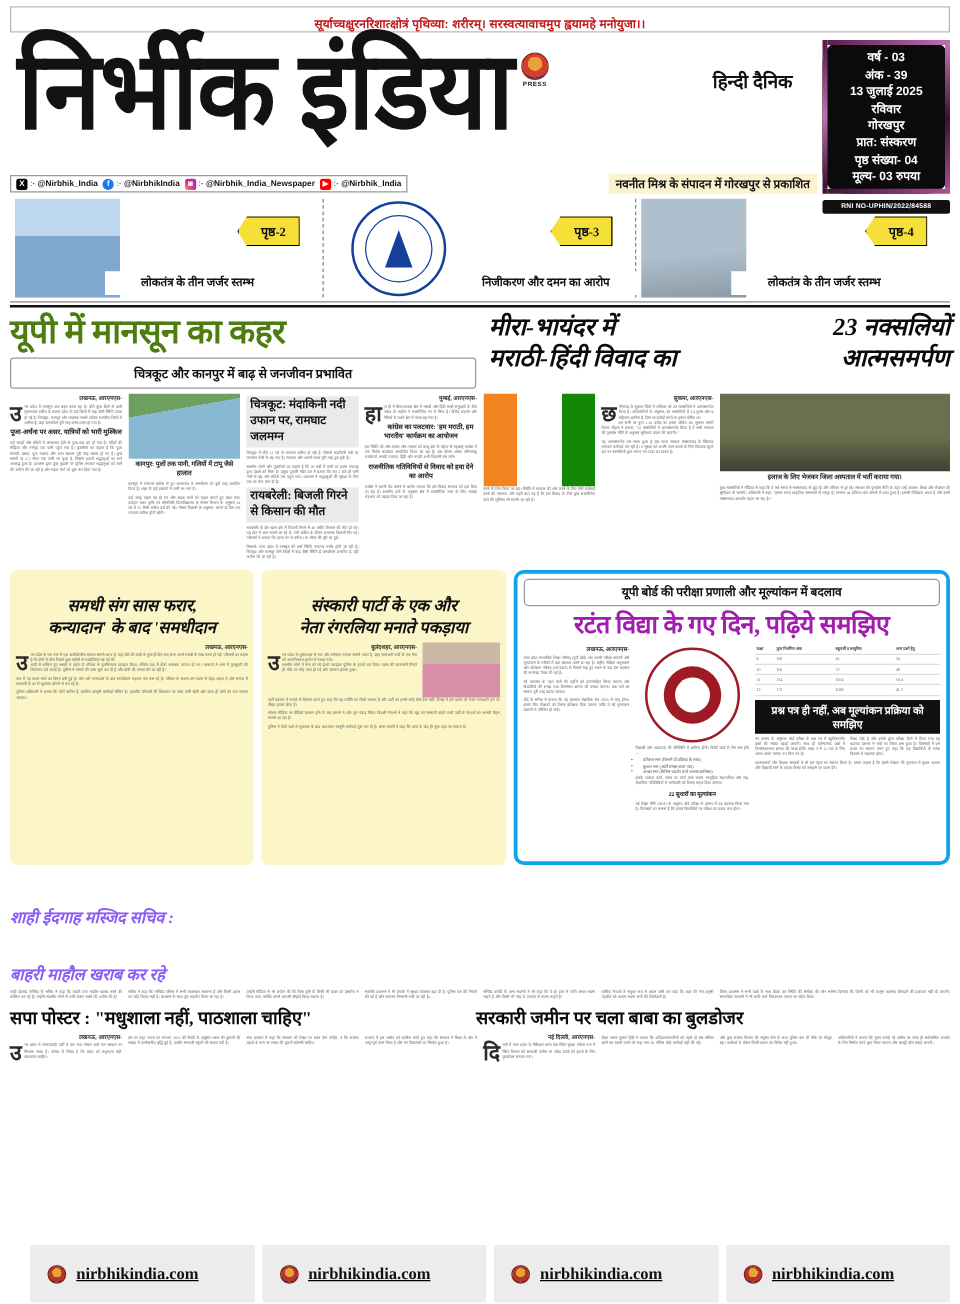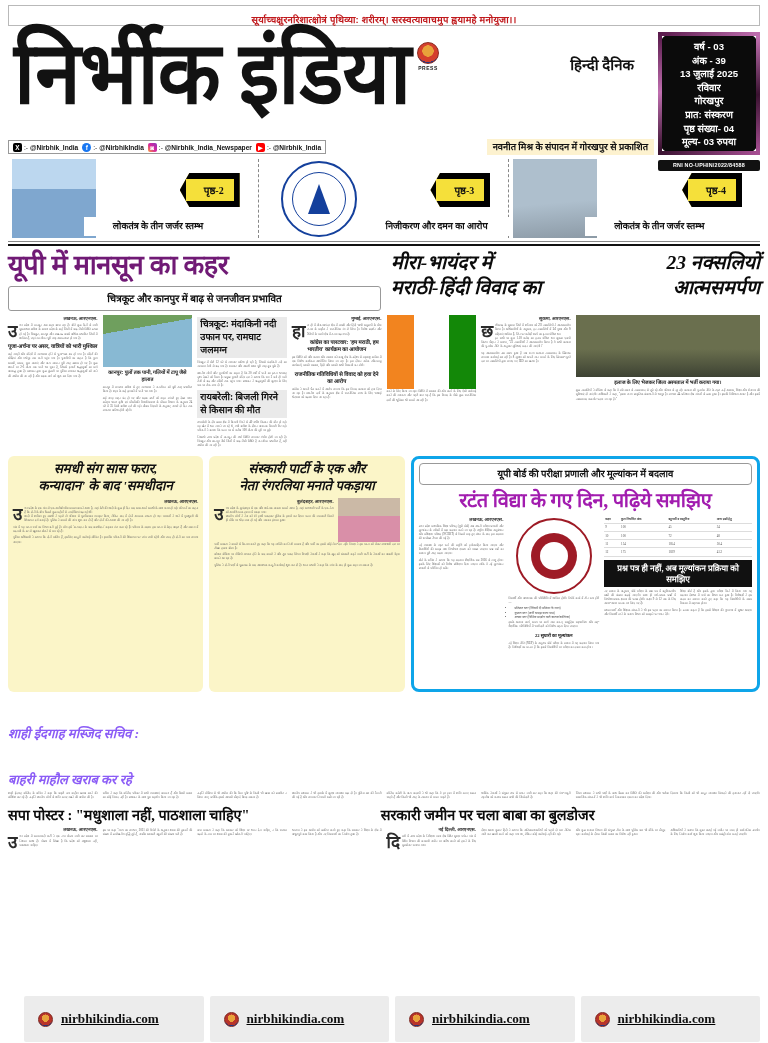--- a/index.html
+++ b/index.html
@@ -118,42 +118,42 @@
     border:1px solid #14409c; position:relative;
     display:flex;align-items:center;justify-content:center;
   }
   .tower {
     width:0;height:0;border-left:11px solid transparent;border-right:11px solid transparent;
     border-bottom:30px solid #14409c;
   }
   .arrow {
     position:absolute; right: 18px; top: 14px;
     background:#f5e03a; color:#111; font-weight:bold; font-size:10px;
-    padding: 4px 10px 4px 18px; border:6px solid #000000;
+    padding: 4px 10px 4px 18px; border:1px solid #000000;
     clip-path: polygon(16% 0, 100% 0, 100% 100%, 16% 100%, 0 50%);
     font-family:"Liberation Serif",serif;
   }
   .tcap {
     position:absolute; left: 76px; bottom: 2px; width: 148px;
     background:#fff; text-align:center;
     font-size: 9.2px; font-weight: bold; color:#111; line-height:13px;
     padding: 3px 2px; font-family:"Liberation Serif",serif;
   }
   .t2 .tcap { left: 104px; }
 
   
   .hr-thin { border-top:1px solid #888; margin: 3px 8px 0; }
   .hr-thick { border-top:2px solid #111; margin: 2px 8px 0; }
 
   
   .headband { margin: 4px 8px 0; display:flex; gap: 6px; }
   .hb-left { width: 50%; }
   .hb-right { width: 50%; padding-left: 4px; }
   .h-main {
-    font-size: 27px; font-weight: 900; color:#701a75; letter-spacing:-.4px;
+    font-size: 27px; font-weight: 900; color:#4d7c0f; letter-spacing:-.4px;
     font-family:"Liberation Serif", serif; line-height: 31px;
   }
   .h-sub-box {
     margin-top: 5px; border:1px solid #999; border-radius:3px;
     text-align:center; font-size: 10px; font-weight:bold; color:#111;
     padding: 4px 2px 5px; font-family:"Liberation Serif",serif;
   }
   .h-italic {
     font-size: 19.5px; font-weight: bold; font-style: italic; color:#0b0b0b;
     font-family:"Liberation Serif", serif; line-height: 25px;
@@ -187,21 +187,21 @@
     font-size:5.2px; font-weight:bold; text-align:center; color:#222;
     line-height:7px; padding:2px 1px; font-family:"Liberation Serif",serif;
   }
 
   
   .region1 { margin: 4px 8px 0; display:grid; grid-template-columns: repeat(8, 1fr); gap: 5px; }
 
   
   .region2 { margin: 6px 8px 0; display:grid; grid-template-columns: 1.32fr 1.32fr 2.36fr; gap: 6px; }
   .ybox {
-    background: #fbf5c8; border-radius: 6px; padding: 4px 5px 4px;
+    background: #fbf5c8; border-radius: 6px; padding: 20px 5px 4px;
     height: 236px; overflow:hidden;
   }
   .ybox .yh {
     font-size: 13.2px; font-style:italic; font-weight:bold; color:#111;
     text-align:center; line-height:18px; font-family:"Liberation Serif",serif;
     margin-bottom: 3px;
   }
   .wbox {
     background:#fff; border:3px solid #0ea5e9; border-radius:8px; padding: 4px 5px;
     height: 236px; overflow:hidden;

